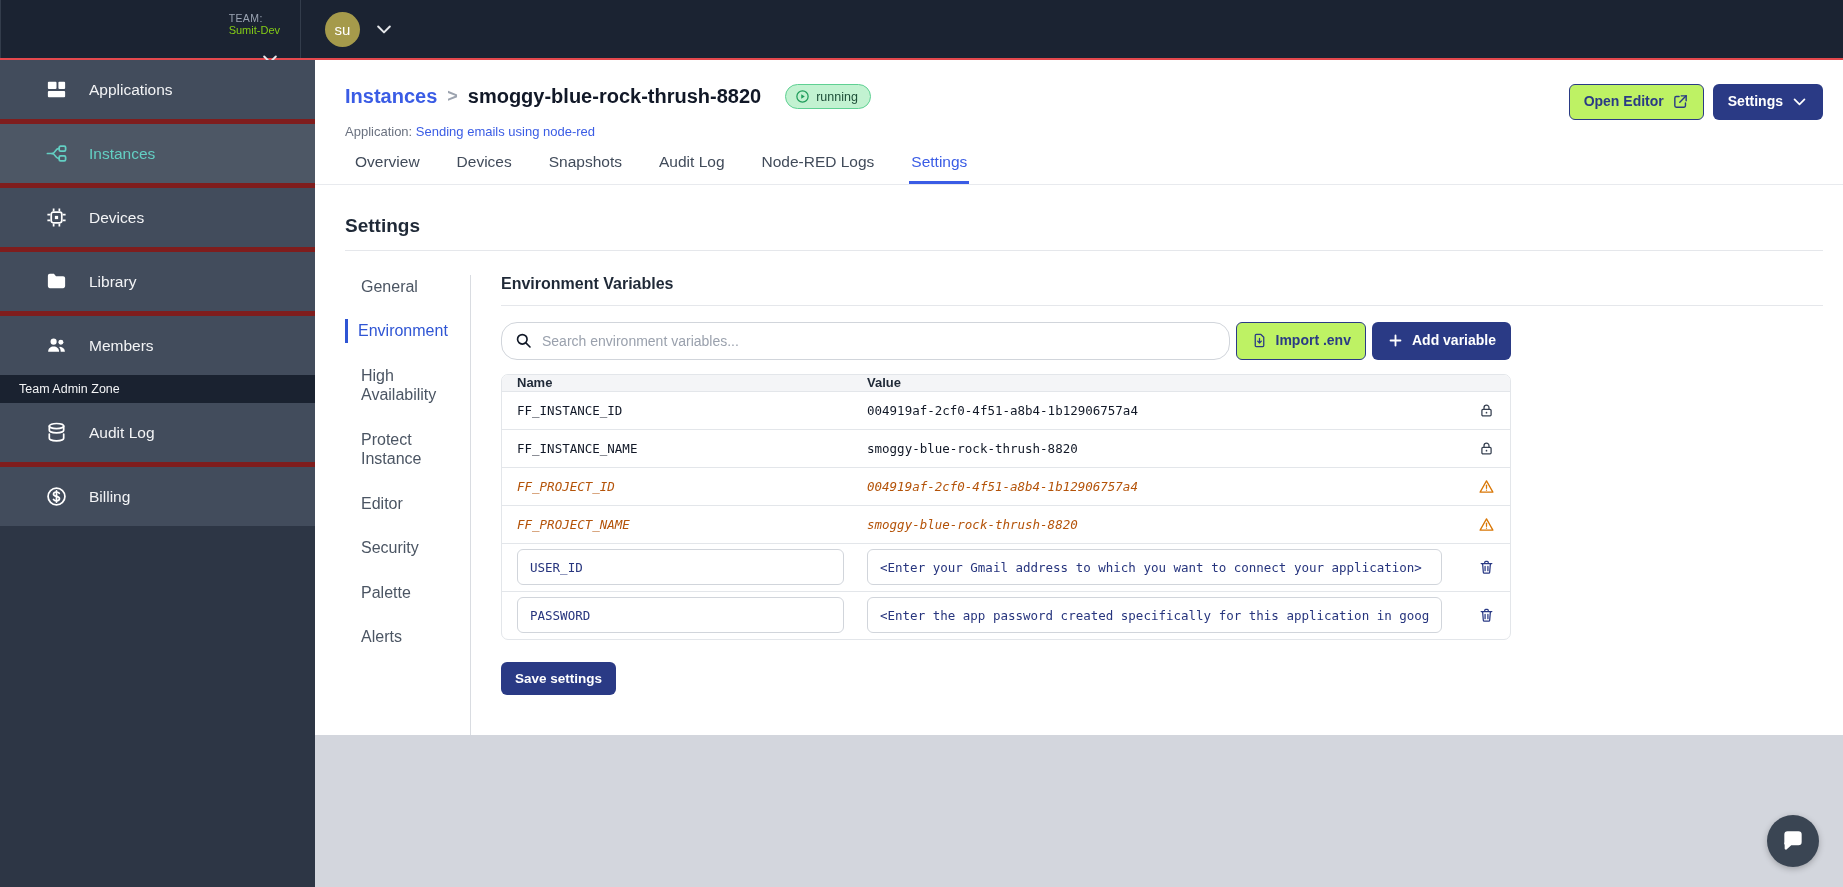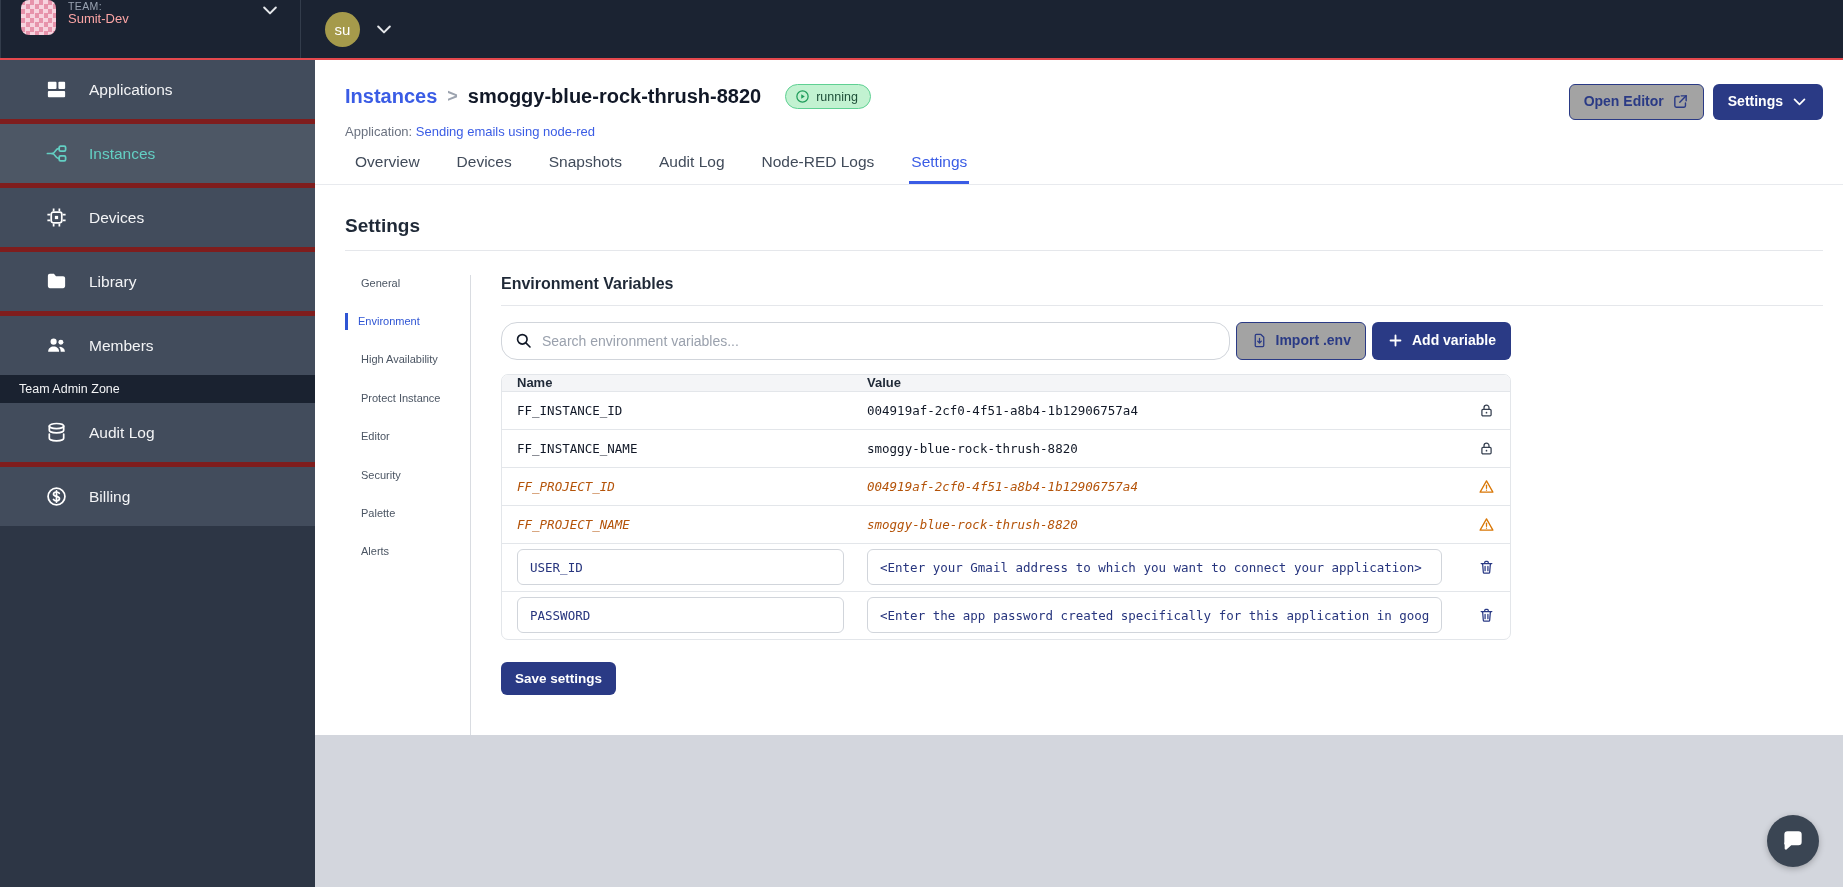--- a/index.html
+++ b/index.html
@@ -9,27 +9,27 @@
   .app { display:flex; flex-direction:column; height:100%; }
 
   
   .navbar { height:60px; background:#1b2332; border-bottom:2px solid #e5484d;
             display:flex; align-items:center; justify-content:space-between; flex:0 0 auto; }
   .nav-left { display:flex; align-items:center; gap:13px; padding-left:28px; }
   .logo-box { width:37px; height:37px; border-radius:7px; background:#ef5152; display:flex; align-items:center; justify-content:center; }
   .logo-box svg { width:26px; height:26px; }
   .brand { color:#fff; font-size:25px; font-weight:700; letter-spacing:.2px; }
   .nav-right { display:flex; align-items:stretch; height:100%; }
-  .team-box { display:flex; align-items:flex-start; gap:12px; padding:0 20px; border-left:1px solid #333c4b; cursor:pointer; min-width:300px; }
+  .team-box { display:flex; align-items:flex-end; gap:12px; padding:0 20px; border-left:1px solid #333c4b; cursor:pointer; min-width:300px;flex-direction:column; }
   .team-avatar { width:35px; height:35px; border-radius:8px; background:#e793ab;
       background-image:conic-gradient(#f7d3de 25%, #e793ab 0 50%, #f7d3de 0 75%, #e793ab 0);
       background-size:9px 9px; }
   .team-text { display:flex; flex-direction:column; line-height:1.15; flex:1; }
   .team-label { color:#9aa3b2; font-size:10.5px; letter-spacing:.4px; }
-  .team-name { color:#fca5a5; font-size:13px; }
+  .team-name { color:#84cc16; font-size:11px; }
   .chev { width:20px; height:20px; color:#e5e7eb; display:flex; }
   .user-box { display:flex; align-items:center; gap:14px; padding:0 14px 0 24px; border-left:1px solid #333c4b; cursor:pointer; }
   .user-avatar { width:35px; height:35px; border-radius:50%; background:#a59a4b; color:#fff;
       display:flex; align-items:center; justify-content:center; font-size:15px; }
 
   
   .body-row { flex:1; display:flex; min-height:0; }
 
   
   .sidebar { width:315px; flex:0 0 auto; background:#2d3645; display:flex; flex-direction:column; }
@@ -52,34 +52,34 @@
   .crumb-link { color:#3a5ce5; font-size:20px; font-weight:700; cursor:pointer; }
   .crumb-sep { color:#9ca3af; font-size:18px; font-weight:700; }
   .crumb-current { color:#111827; font-size:20px; font-weight:700; }
   .badge { display:inline-flex; align-items:center; gap:6px; margin-left:14px; padding:4px 12px 4px 9px;
            background:#c2f2d1; border:1px solid #5fd093; border-radius:999px; color:#1e4e38; font-size:12.5px;text-align:center; }
   .badge .b-icon { width:15px; height:15px; display:flex; color:#1f9d5b; }
   .hdr-buttons { display:flex; gap:9px; }
   .btn { display:inline-flex; align-items:center; gap:8px; border-radius:6px; font-size:14px; font-weight:700;
          padding:8px 14px; cursor:pointer; border:1px solid transparent; line-height:1.25; }
   .btn .btn-icon { width:17px; height:17px; display:flex; }
-  .btn-outline { background:#a3a3a3; border-color:#2a3a85; color:#2a3a85; }
+  .btn-outline { background:#bef264; border-color:#2a3a85; color:#2a3a85; }
   .btn-fill { background:#2a3a85; color:#fff; }
   .app-line { margin-top:4px; font-size:13px; color:#6b7280; }
   .app-line a { color:#3a5ce5; text-decoration:none; cursor:pointer; }
   .tabs { display:flex; gap:33px; margin-top:14px; padding-left:8px; }
   .tab { font-size:15.5px; color:#414b5a; padding:0 2px 10px; cursor:pointer; border-bottom:3px solid transparent; }
   .tab.active { color:#3a5ce5; border-bottom-color:#3a5ce5; }
 
   .settings-wrap { padding:30px 20px 0 30px; }
   .settings-title { font-size:19px; font-weight:700; color:#1f2937; }
   .settings-hr { margin-top:13px; border:0; border-top:1px solid #e5e7eb; }
   .settings-body { display:flex; margin-top:24px; }
   .subnav { width:125px; flex:0 0 auto; }
-  .subnav-item { font-size:11px; color:#4b5563; padding:2px 0 2px 13px; margin-bottom:21px;
+  .subnav-item { font-size:16px; color:#4b5563; padding:2px 0 2px 13px; margin-bottom:21px;
                  line-height:1.22; cursor:pointer; border-left:3px solid transparent; }
   .subnav-item.active { color:#2f55d4; border-left-color:#2f55d4; padding-left:10px; }
   .env-content { flex:1; border-left:1px solid #d9dce1; padding-left:30px; min-width:0; padding-bottom:40px; }
   .env-title { font-size:16px; font-weight:700; color:#1f2937; padding-bottom:12px; border-bottom:1px solid #e5e7eb; }
   .env-main { width:1010px; }
   .toolbar { display:flex; gap:6px; margin-top:16px; }
   .search-box { flex:1; height:38px; border:1px solid #d1d5db; border-radius:16px; display:flex; align-items:center;
                 gap:9px; padding:0 12px; background:#fff; }
   .search-box .s-icon { width:19px; height:19px; display:flex; color:#111827; }
   .search-box input { border:0; outline:0; flex:1; font-size:14px; color:#374151;

